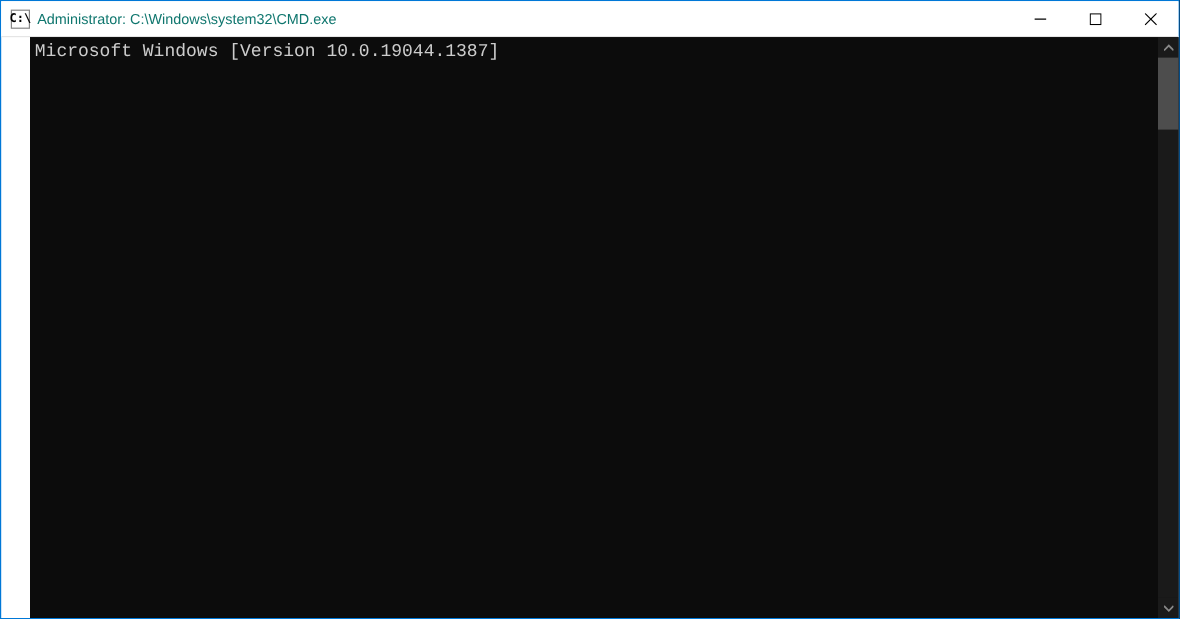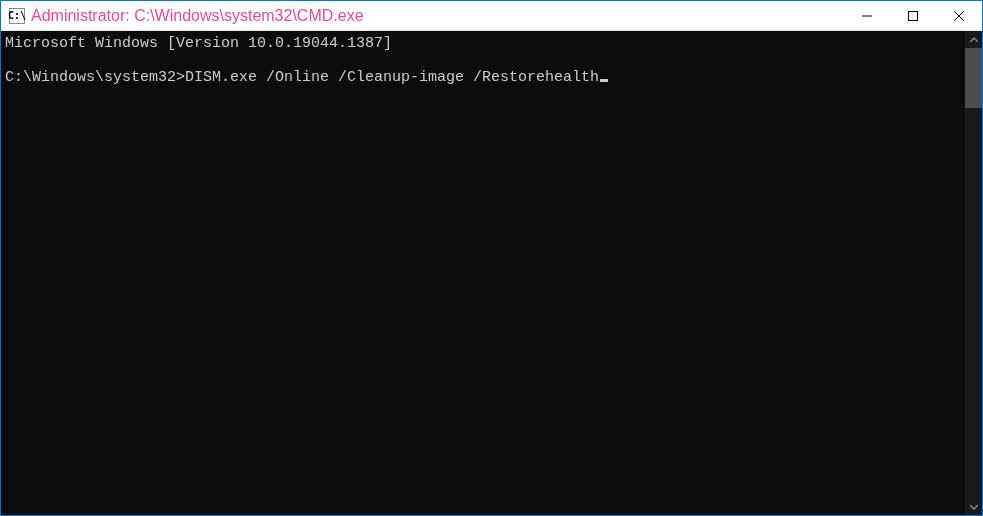--- a/index.html
+++ b/index.html
@@ -37,22 +37,22 @@
     justify-content: center;
     font-size: 10px;
     font-family: Consolas, monospace;
     font-weight: bold;
     color: #000;
     background: #fff;
     border: 1px solid #888;
     line-height: 1;
   }
   .titlebar-title {
-    font-size: 16px;
-    color: #ec4899;
+    font-size: 12px;
+    color: #0f766e;
     flex: 0 0 auto;
   }
   .titlebar-spacer { flex: 1; }
   .win-controls {
     display: flex;
     height: 100%;
   }
   .win-btn {
     width: 46px;
     height: 100%;
@@ -63,20 +63,21 @@
     border: none;
     cursor: pointer;
   }
   .win-btn svg { width: 10px; height: 10px; }
 
   .client-area {
     flex: 1;
     display: flex;
     background: #000;
     position: relative;
+    margin-left: 24px;
   }
   .terminal {
     flex: 1;
     background: #0c0c0c;
     padding: 4px 0 4px 4px;
     font-family: Consolas, "Courier New", monospace;
     font-size: 15px;
     line-height: 17px;
     color: #cccccc;
     white-space: pre;
@@ -147,21 +148,21 @@
       <button class="win-btn close">
         <svg viewBox="0 0 10 10">
             <line x1="0" y1="0" x2="10" y2="10" stroke="#000" stroke-width="1"></line>
             <line x1="10" y1="0" x2="0" y2="10" stroke="#000" stroke-width="1"></line>
           </svg>
       </button>
     </div>
   </div>
 
   <div class="client-area">
-    <div class="terminal"><span class="line">Microsoft Windows [Version 10.0.19044.1387]</span><span class="line"> </span><span class="line"><span>C:\Windows\system32&gt;</span><span>DISM.exe /Online /Cleanup-image /Restorehealth</span><span class="cursor"></span></span></div>
+    <div class="terminal"><span class="line">Microsoft Windows [Version 10.0.19044.1387]</span><span class="line"> </span></div>
 
     <div class="scrollbar">
       <div class="scroll-btn">
         <svg viewBox="0 0 8 8">
             <polyline points="0,6 4,2 8,6" fill="none" stroke="#888" stroke-width="1.5"></polyline>
           </svg>
       </div>
       <div class="scroll-track">
         <div class="scroll-thumb"></div>
       </div>

